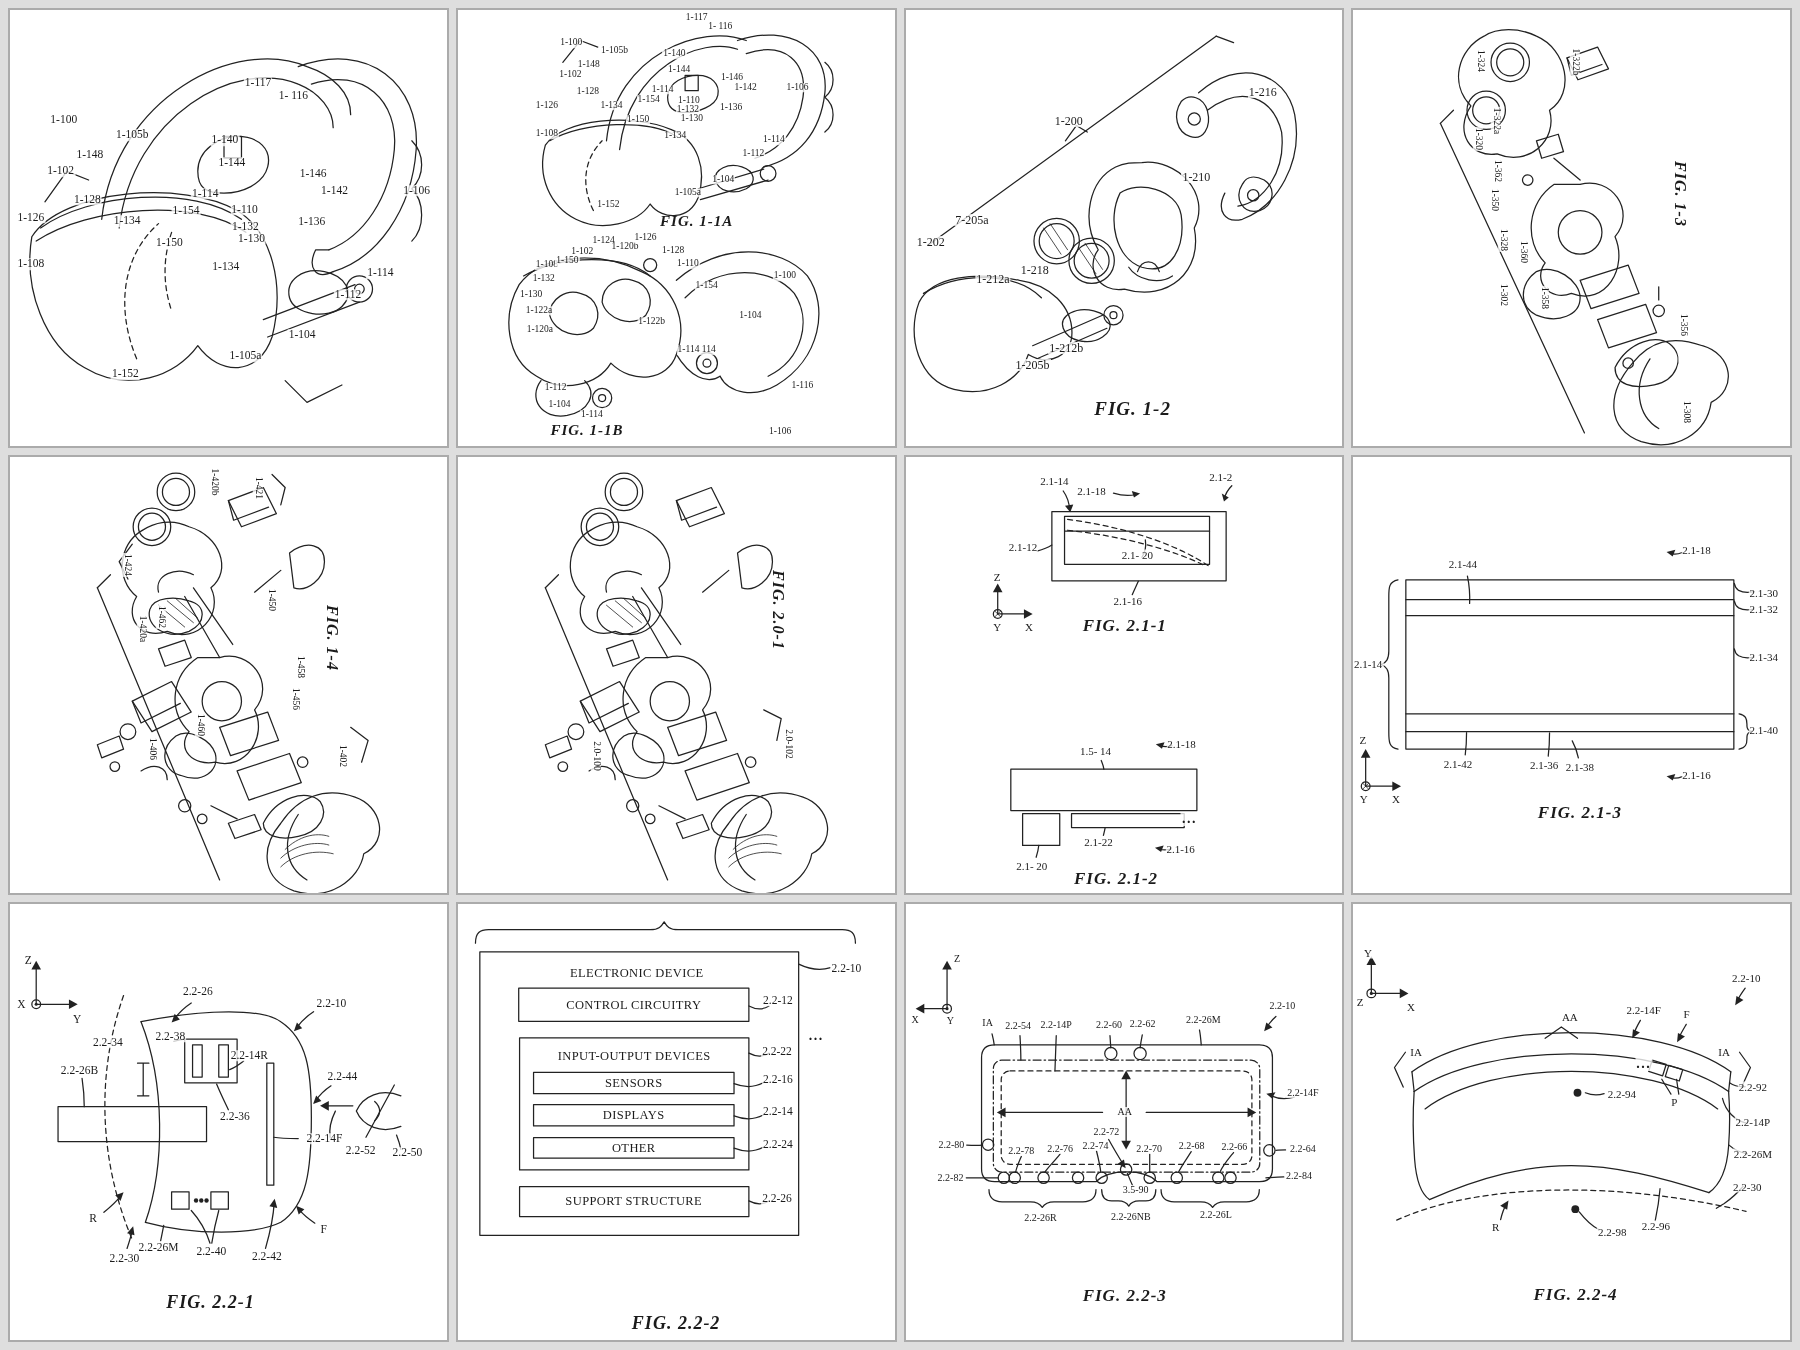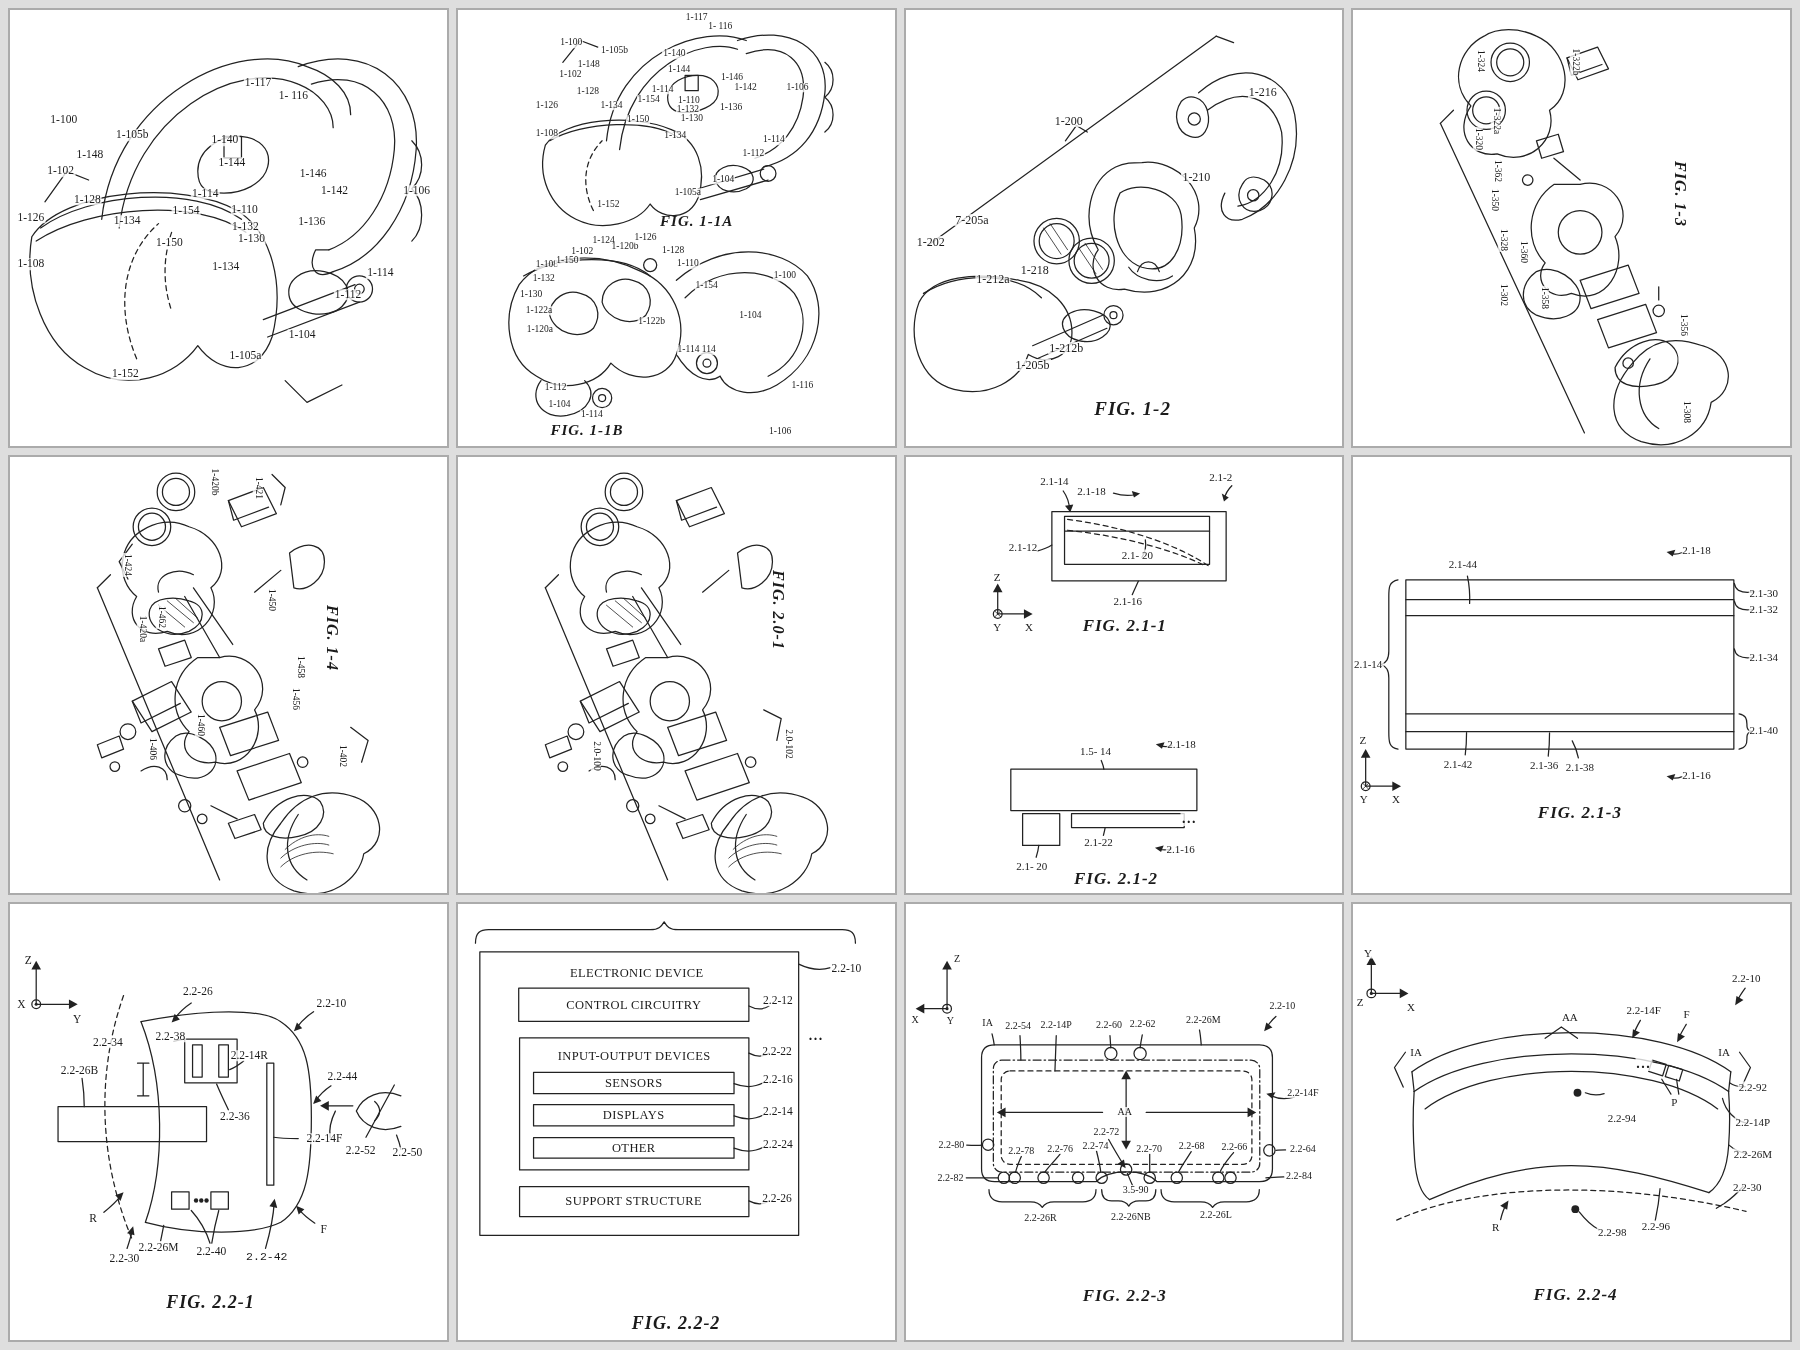--- a/index.html
+++ b/index.html
@@ -515,21 +515,21 @@
         <span class="lbl" style="left: 76.1%; top: 39.7%;">2.2-44</span>
         <span class="lbl" style="left: 51.5%; top: 48.9%;">2.2-36</span>
         <span class="lbl" style="left: 72%; top: 53.8%;">2.2-14F</span>
         <span class="lbl" style="left: 80.3%; top: 56.7%;">2.2-52</span>
         <span class="lbl" style="left: 91%; top: 57%;">2.2-50</span>
         <span class="lbl" style="left: 19%; top: 72.2%;">R</span>
         <span class="lbl" style="left: 71.8%; top: 74.7%;">F</span>
         <span class="lbl" style="left: 26.2%; top: 81.4%;">2.2-30</span>
         <span class="lbl" style="left: 34%; top: 78.9%;">2.2-26M</span>
         <span class="lbl" style="left: 46.1%; top: 79.8%;">2.2-40</span>
-        <span class="lbl" style="left: 58.8%; top: 81%; font-family: Liberation Mono, monospace;">2.2-42</span>
+        <span class="lbl" style="left: 58.8%; top: 81%;">2.2-42</span>
         <span class="lbl" style="left: 4.2%; top: 13%;">Z</span>
         <span class="lbl" style="left: 2.6%; top: 23.2%;">X</span>
         <span class="lbl" style="left: 15.4%; top: 26.5%;">Y</span>
         <span class="lbl cap" style="left: 45.9%; top: 91.3%;">FIG. 2.2-1</span>
       </div>
   </figure>
 
   <figure class="panel" style="--ls: 11.5px; --cs: 18px;">
     <svg class="art" viewBox="0 0 100 100" preserveAspectRatio="none">
       <path d="M4,9 C4,6.6 5,5.9 7,5.9 L44,5.9 C46,5.9 46.6,5.1 47.2,4.1 C47.8,5.1 48.4,5.9 50.4,5.9 L88,5.9 C90,5.9 91,6.6 91,9"></path>
@@ -701,21 +701,21 @@
         <circle class="f" cx="4.2" cy="20.5" r=".35"></circle>
     </svg>
     <div class="labels">
         <span class="lbl" style="left: 90%; top: 17%;">2.2-10</span>
         <span class="lbl" style="left: 49.6%; top: 25.9%;">AA</span>
         <span class="lbl" style="left: 66.5%; top: 24.4%;">2.2-14F</span>
         <span class="lbl" style="left: 76.3%; top: 25.3%;">F</span>
         <span class="lbl" style="left: 14.4%; top: 33.9%;">IA</span>
         <span class="lbl" style="left: 84.9%; top: 33.9%;">IA</span>
         <span class="lbl" style="left: 91.5%; top: 41.9%;">2.2-92</span>
-        <span class="lbl" style="left: 61.5%; top: 43.5%; margin-top: 24px;">2.2-94</span>
+        <span class="lbl" style="left: 61.5%; top: 43.5%;">2.2-94</span>
         <span class="lbl" style="left: 73.5%; top: 45.5%;">P</span>
         <span class="lbl" style="left: 91.5%; top: 50%;">2.2-14P</span>
         <span class="lbl" style="left: 91.5%; top: 57.4%;">2.2-26M</span>
         <span class="lbl" style="left: 90.2%; top: 64.8%;">2.2-30</span>
         <span class="lbl" style="left: 32.6%; top: 74%;">R</span>
         <span class="lbl" style="left: 59.3%; top: 75.3%;">2.2-98</span>
         <span class="lbl" style="left: 69.3%; top: 73.8%;">2.2-96</span>
         <span class="lbl dots" style="left: 66.5%; top: 36.8%;">...</span>
         <span class="lbl" style="left: 3.4%; top: 11.2%;">Y</span>
         <span class="lbl" style="left: 1.6%; top: 22.4%;">Z</span>

